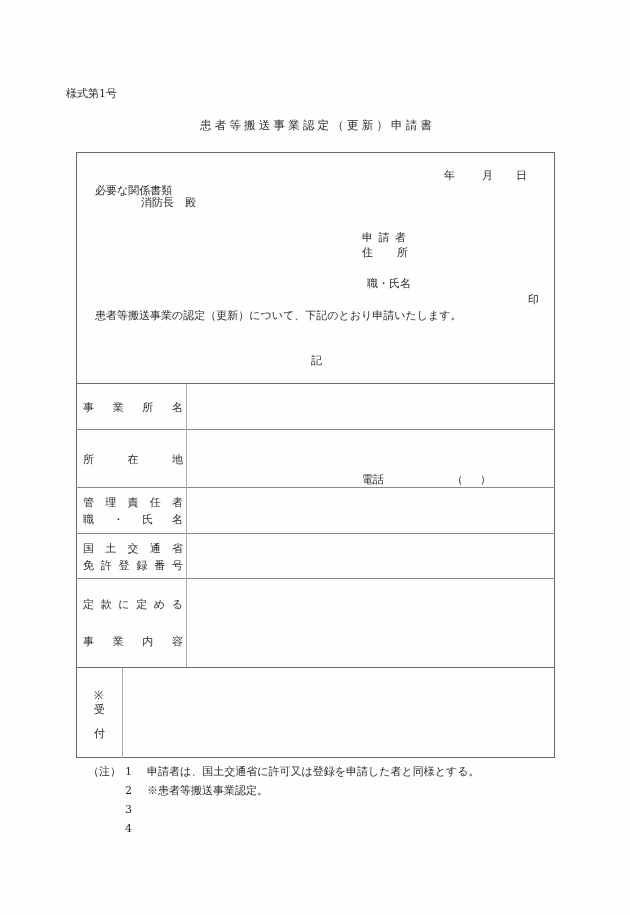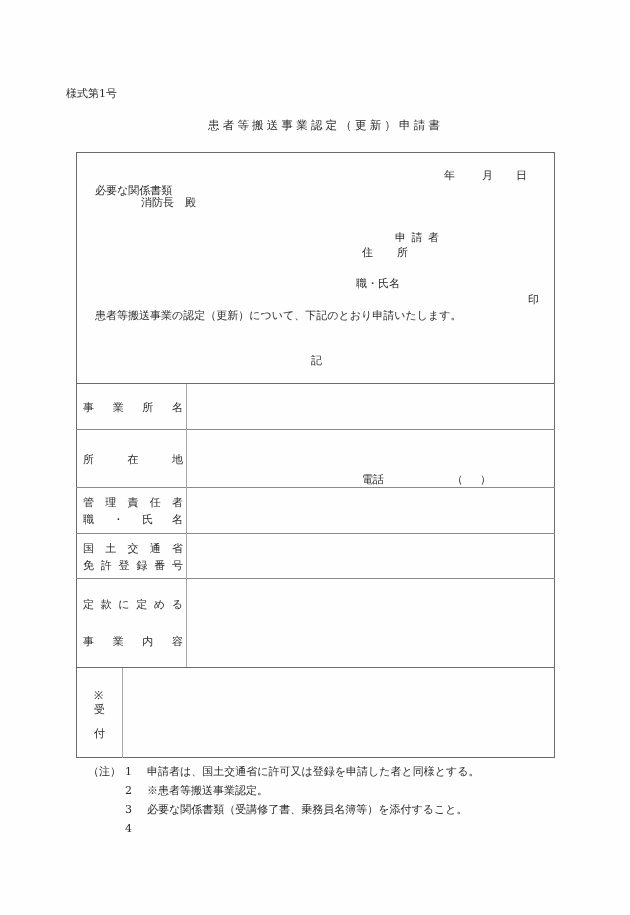--- a/index.html
+++ b/index.html
@@ -1,21 +1,21 @@
 <!DOCTYPE html>
 <html><head>
   <meta charset="utf-8">
   <style>
     html, body { margin:0; padding:0; background:#fefefe; }
     body { width:630px; height:915px; position:relative; overflow:hidden;
            font-family:"DejaVu Serif","Liberation Serif",serif; color:#2a2a2a; }
     .abs { position:absolute; white-space:nowrap; }
     .t11 { font-size:11px; line-height:13px; }
     .form-no { left:66px; top:86px; font-size:11px; }
-    .title { left:200px; top:118px; font-size:11.5px; letter-spacing:3.2px;margin-left:8px; }
+    .title { left:200px; top:118px; font-size:11.5px; letter-spacing:3.2px; }
     .frame { position:absolute; left:76px; top:152px; width:479px; height:606px;
              border:1.5px solid #6b6b6b; box-sizing:border-box; }
     .hline { position:absolute; height:0; border-top:1.5px solid #8a8a8a; }
     .hline.dark { border-top-color:#6b6b6b; }
     .vline { position:absolute; width:0; border-left:1.5px solid #a8a8a8; }
     .spread { display:flex; justify-content:space-between; width:100px; }
     .cell-label { position:absolute; left:83px; font-size:11px; }
     .notes { font-size:11px; line-height:19px; }
     .note-row { display:flex; }
     .note-num { width:22px; text-align:left; }
@@ -28,24 +28,24 @@
 
 <div class="frame"></div>
 
 <div class="abs t11" style="left:444px;top:169px;">年</div>
 <div class="abs t11" style="left:482px;top:169px;">月</div>
 <div class="abs t11" style="left:516px;top:169px;">日</div>
 
 <div class="abs t11" style="left:95px;top:184px;">必要な関係書類</div>
 <div class="abs t11" style="left:141px;top:196px;">消防長　殿</div>
 
-<div class="abs t11" style="left:362px;top:231px;letter-spacing:1px;margin-left:33px;">申 請 者</div>
+<div class="abs t11" style="left:362px;top:231px;letter-spacing:1px;">申 請 者</div>
 <div class="abs t11" style="left:362px;top:246px;">住</div>
 <div class="abs t11" style="left:397px;top:246px;">所</div>
-<div class="abs t11" style="left:356px;top:277px;text-align:right;">職・氏名</div>
+<div class="abs t11" style="left:367px;top:277px;text-align:right;">職・氏名</div>
 <div class="abs t11" style="left:528px;top:293px;">印</div>
 
 <div class="abs t11" style="left:95px;top:309px;">患者等搬送事業の認定（更新）について、下記のとおり申請いたします。</div>
 <div class="abs t11" style="left:311px;top:354px;">記</div>
 
 <div class="hline dark" style="left:76px;top:383px;width:479px;"></div>
 <div class="hline" style="left:76px;top:429px;width:479px;"></div>
 <div class="hline" style="left:76px;top:487px;width:479px;"></div>
 <div class="hline" style="left:76px;top:533px;width:479px;"></div>
 <div class="hline" style="left:76px;top:578px;width:479px;"></div>
@@ -138,19 +138,18 @@
     <span>申請者は、国土交通省に許可又は登録を申請した者と同様とする。</span>
   </div>
   <div class="note-row">
     <span style="width:37px;"></span>
     <span class="note-num">2</span>
     <span>※患者等搬送事業認定。</span>
   </div>
   <div class="note-row">
     <span style="width:37px;"></span>
     <span class="note-num">3</span>
-    <span>必要な関係書類（受講修了書、乗務員名簿等）を添付すること。</span>
   </div>
   <div class="note-row">
     <span style="width:37px;"></span>
     <span class="note-num">4</span>
   </div>
 </div>
 
 </body></html>

